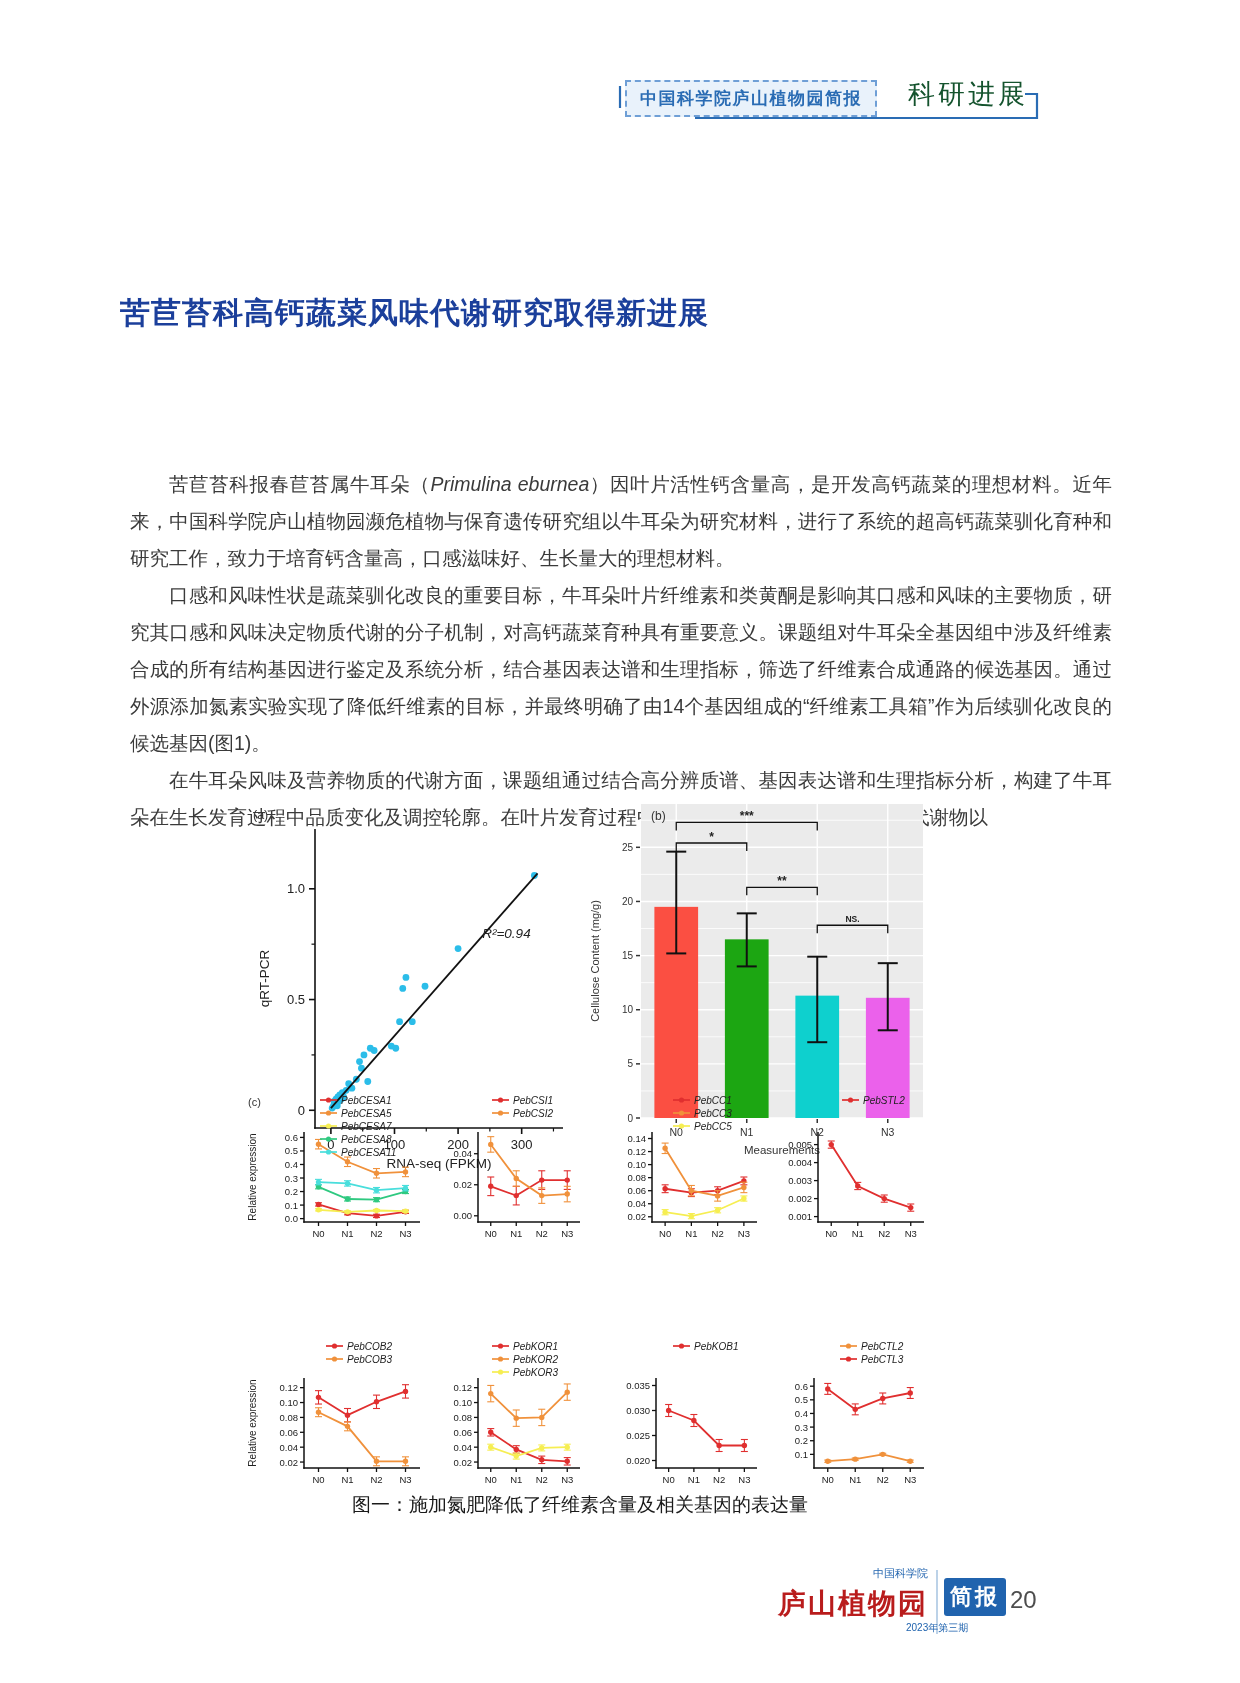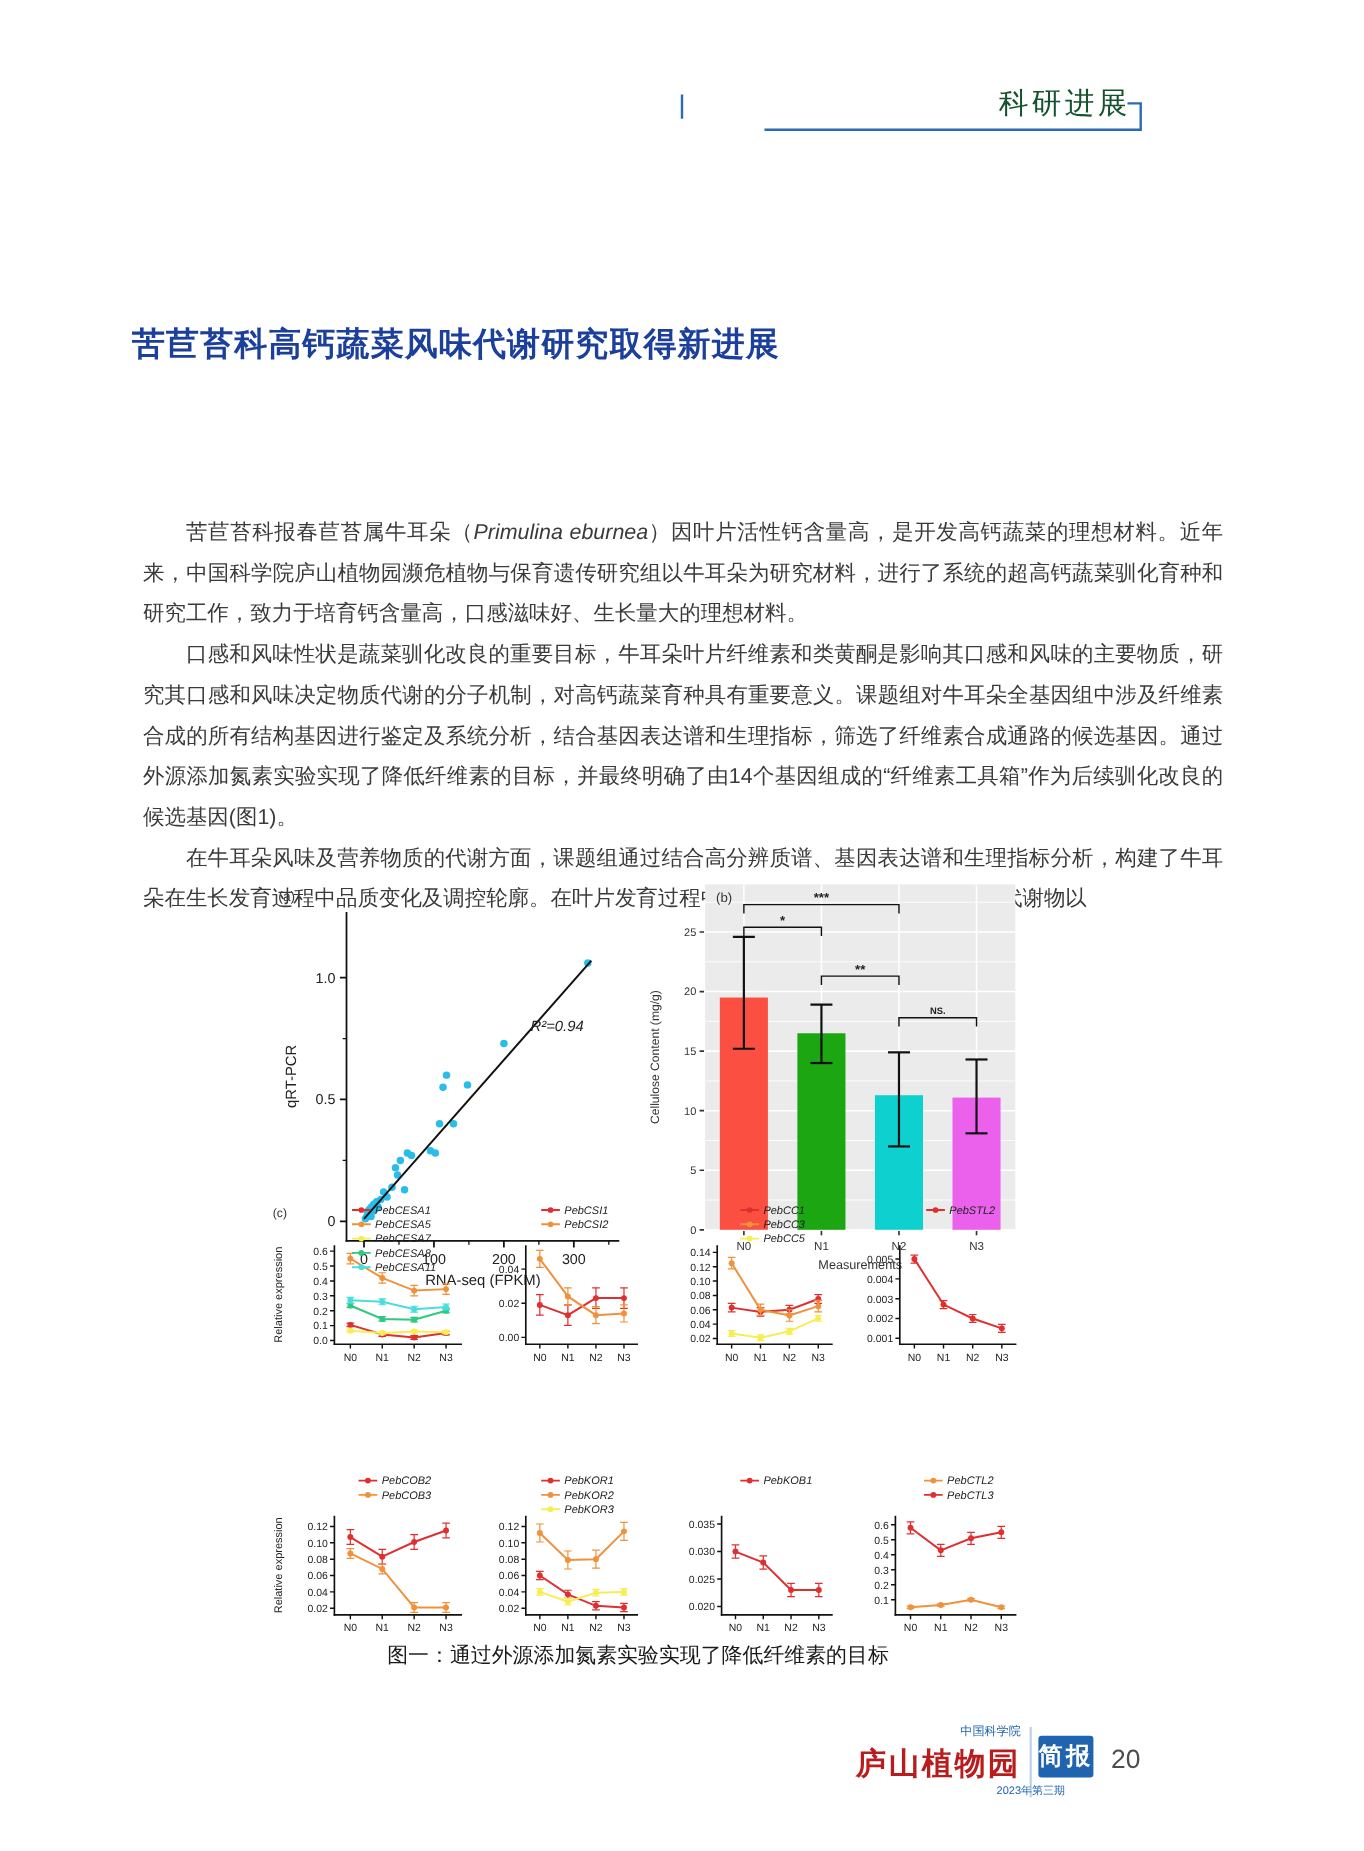--- a/index.html
+++ b/index.html
@@ -28,35 +28,38 @@
   
   .chart{position:absolute}
   .caption{position:absolute;left:220px;top:1492px;width:720px;text-align:center;
            font-size:19px;color:#1a1a1a}
 
   
   .f-small{position:absolute;right:312px;top:1566px;font-size:11px;color:#2063ae}
   .f-large{position:absolute;right:312px;top:1585px;font-size:28px;font-weight:bold;
            color:#b91c1c;letter-spacing:2px}
   .f-div{position:absolute;left:936px;top:1570px;width:2px;height:64px;background:#bcd2e8}
-  .f-badge{position:absolute;left:944px;top:1578px;width:50px;height:38px;background:#2063ae;
+  .f-badge{position:absolute;left:944px;top:1578px;width:62px;height:38px;background:#2063ae;
            color:#fff;font-size:22px;font-weight:bold;text-align:center;line-height:38px;
            border-radius:3px;letter-spacing:3px}
   .f-issue{position:absolute;left:906px;top:1621px;font-size:10px;color:#2063ae}
   .f-page{position:absolute;left:1010px;top:1586px;font-size:24px;color:#4d4d4d}
 </style>
 </head>
 <body>
 
 <div class="page">
 
   <svg class="hook-svg" viewBox="0 0 445 48">
     <line x1="20" y1="8" x2="20" y2="30" stroke="#2a6cb4" stroke-width="2.2"></line>
     <polyline points="425,16 437,16 437,40 95,40" fill="none" stroke="#2a6cb4" stroke-width="2.2"></polyline>
   </svg>
+  <div class="kicker">
+    <span>中国科学院庐山植物园简报</span>
+  </div>
   <div class="section">科研进展</div>
 
   <h1 class="title">苦苣苔科高钙蔬菜风味代谢研究取得新进展</h1>
 
   <div class="body-text">
     <p><span>苦苣苔科报春苣苔属牛耳朵（</span><span class="latin">Primulina eburnea</span><span>）因叶片活性钙含量高，是开发高钙蔬菜的理想材料。近年来，中国科学院庐山植物园濒危植物与保育遗传研究组以牛耳朵为研究材料，进行了系统的超高钙蔬菜驯化育种和研究工作，致力于培育钙含量高，口感滋味好、生长量大的理想材料。</span></p>
     <p>口感和风味性状是蔬菜驯化改良的重要目标，牛耳朵叶片纤维素和类黄酮是影响其口感和风味的主要物质，研究其口感和风味决定物质代谢的分子机制，对高钙蔬菜育种具有重要意义。课题组对牛耳朵全基因组中涉及纤维素合成的所有结构基因进行鉴定及系统分析，结合基因表达谱和生理指标，筛选了纤维素合成通路的候选基因。通过外源添加氮素实验实现了降低纤维素的目标，并最终明确了由14个基因组成的“纤维素工具箱”作为后续驯化改良的候选基因(图1)。</p>
     <p>在牛耳朵风味及营养物质的代谢方面，课题组通过结合高分辨质谱、基因表达谱和生理指标分析，构建了牛耳朵在生长发育过程中品质变化及调控轮廓。在叶片发育过程中，氨基酸类和有机酸类等风味代谢物以</p>
   </div>
 
@@ -751,21 +754,21 @@
         <circle cx="110.75" cy="60.45454545454545" r="2.7" fill="#e02f2f"></circle>
         <circle cx="138.25" cy="55" r="2.7" fill="#e02f2f"></circle>
         <line x1="68" x2="85" y1="8" y2="8" stroke="#f0913b" stroke-width="1.7"></line>
         <circle cx="76.5" cy="8" r="2.6" fill="#f0913b"></circle>
         <text x="89" y="11.5" font-family="&quot;Liberation Sans&quot;,&quot;DejaVu Sans&quot;,sans-serif" fill="#222" font-size="10" font-style="italic">PebCTL2</text>
         <line x1="68" x2="85" y1="21" y2="21" stroke="#e02f2f" stroke-width="1.7"></line>
         <circle cx="76.5" cy="21" r="2.6" fill="#e02f2f"></circle>
         <text x="89" y="24.5" font-family="&quot;Liberation Sans&quot;,&quot;DejaVu Sans&quot;,sans-serif" fill="#222" font-size="10" font-style="italic">PebCTL3</text>
       </svg></div>
 
-  <div class="caption">图一：通过外源添加氮素实验实现了降低纤维素的目标</div>
+  <div class="caption">图一：施加氮肥降低了纤维素含量及相关基因的表达量</div>
 
   <div class="f-small">中国科学院</div>
   <div class="f-large">庐山植物园</div>
   <div class="f-div"></div>
   <div class="f-badge">简报</div>
   <div class="f-issue">2023年第三期</div>
   <div class="f-page">20</div>
 
 </div>
 

